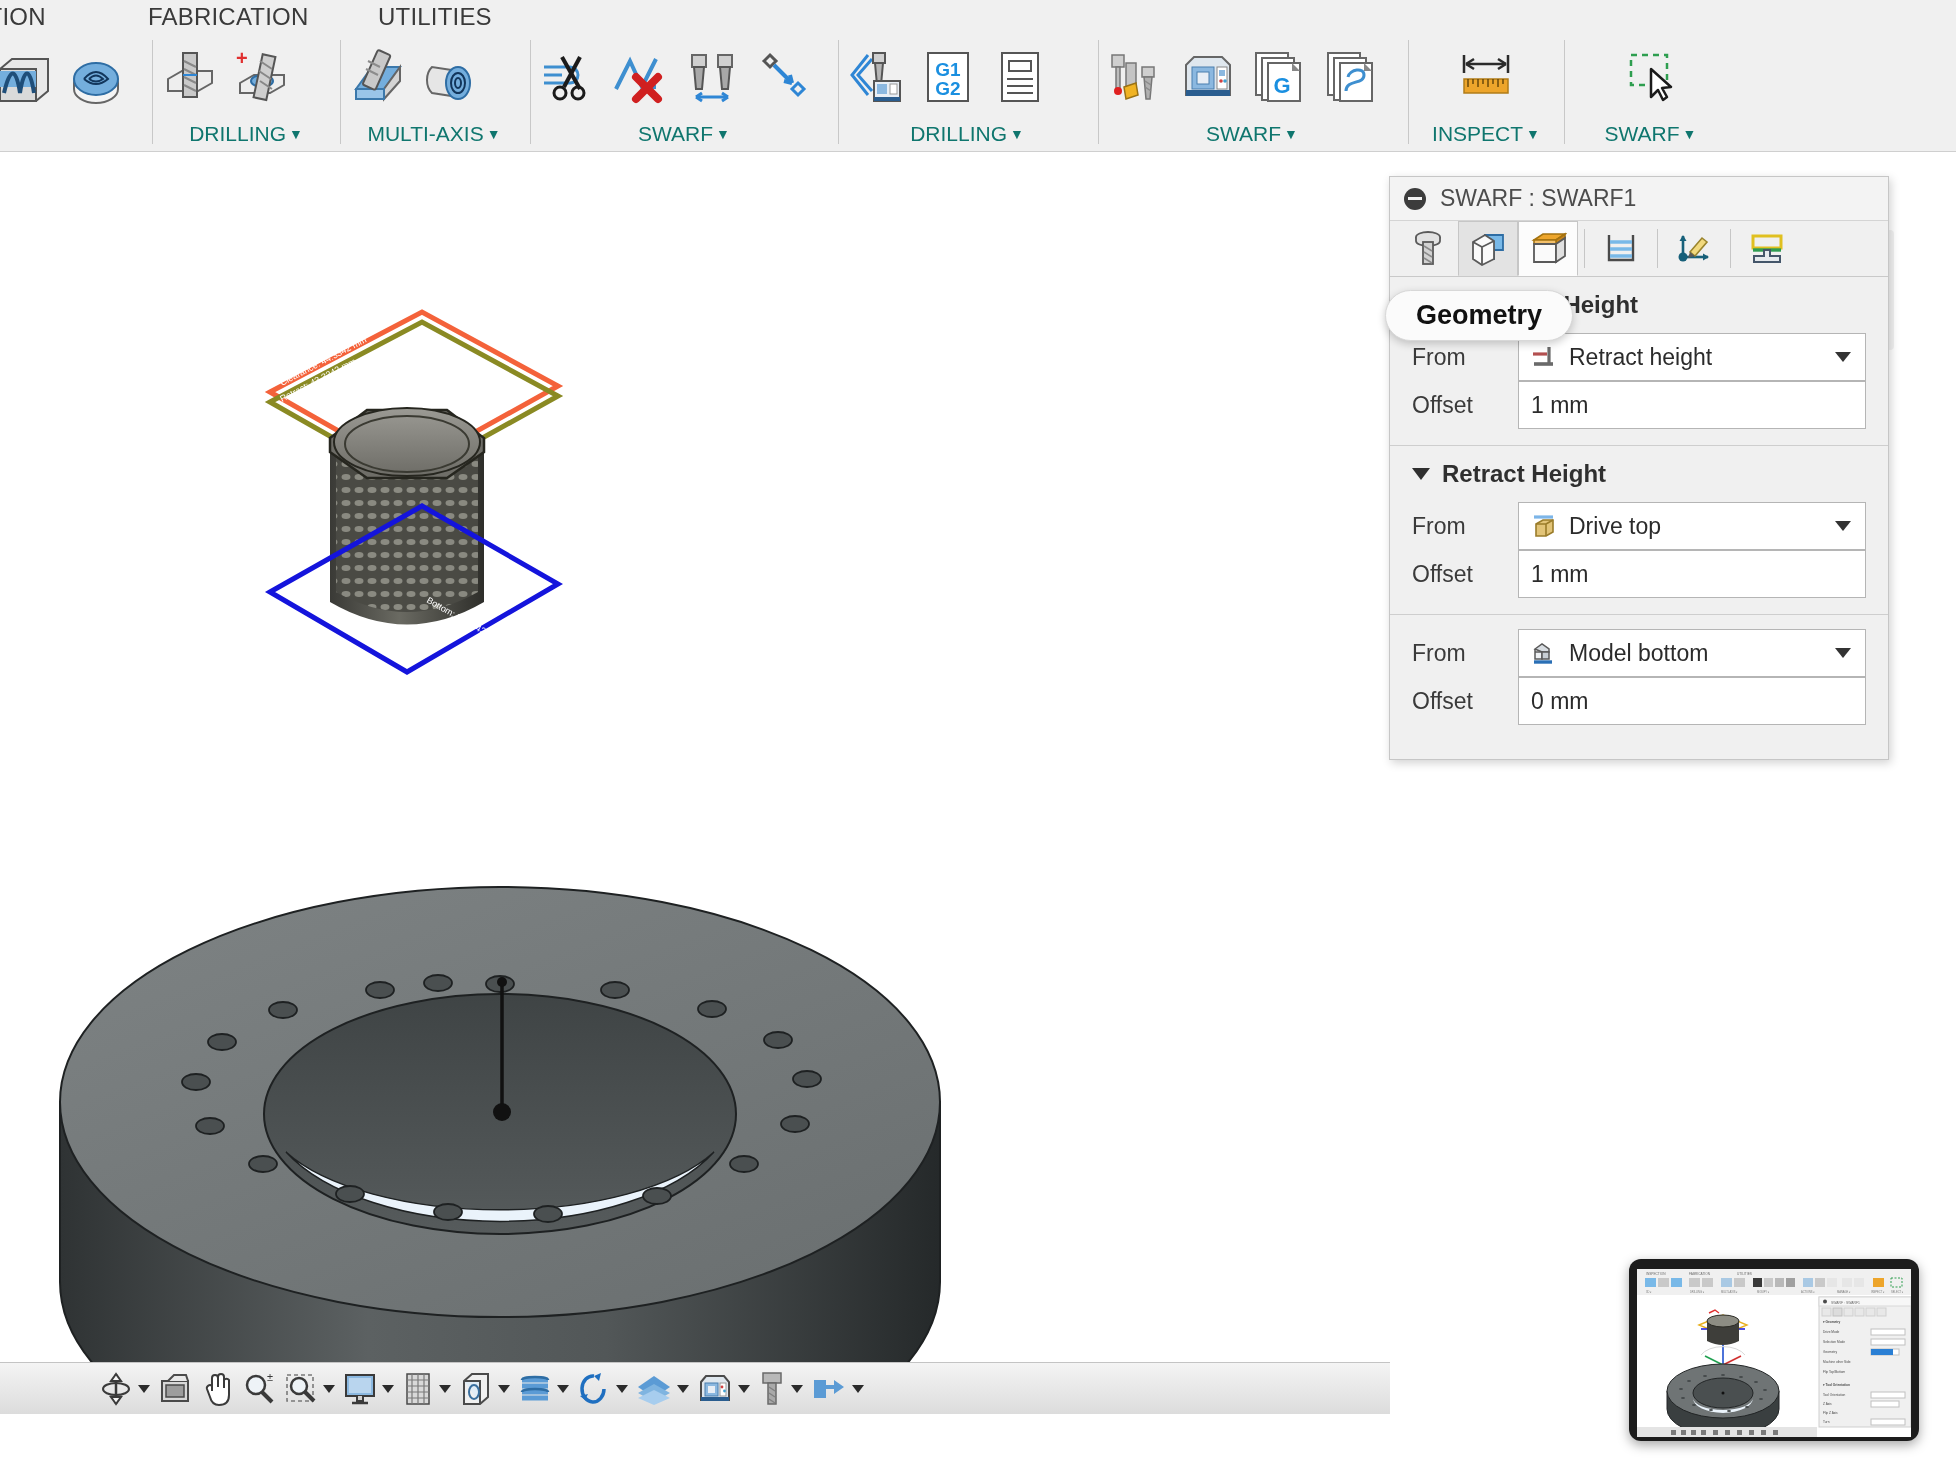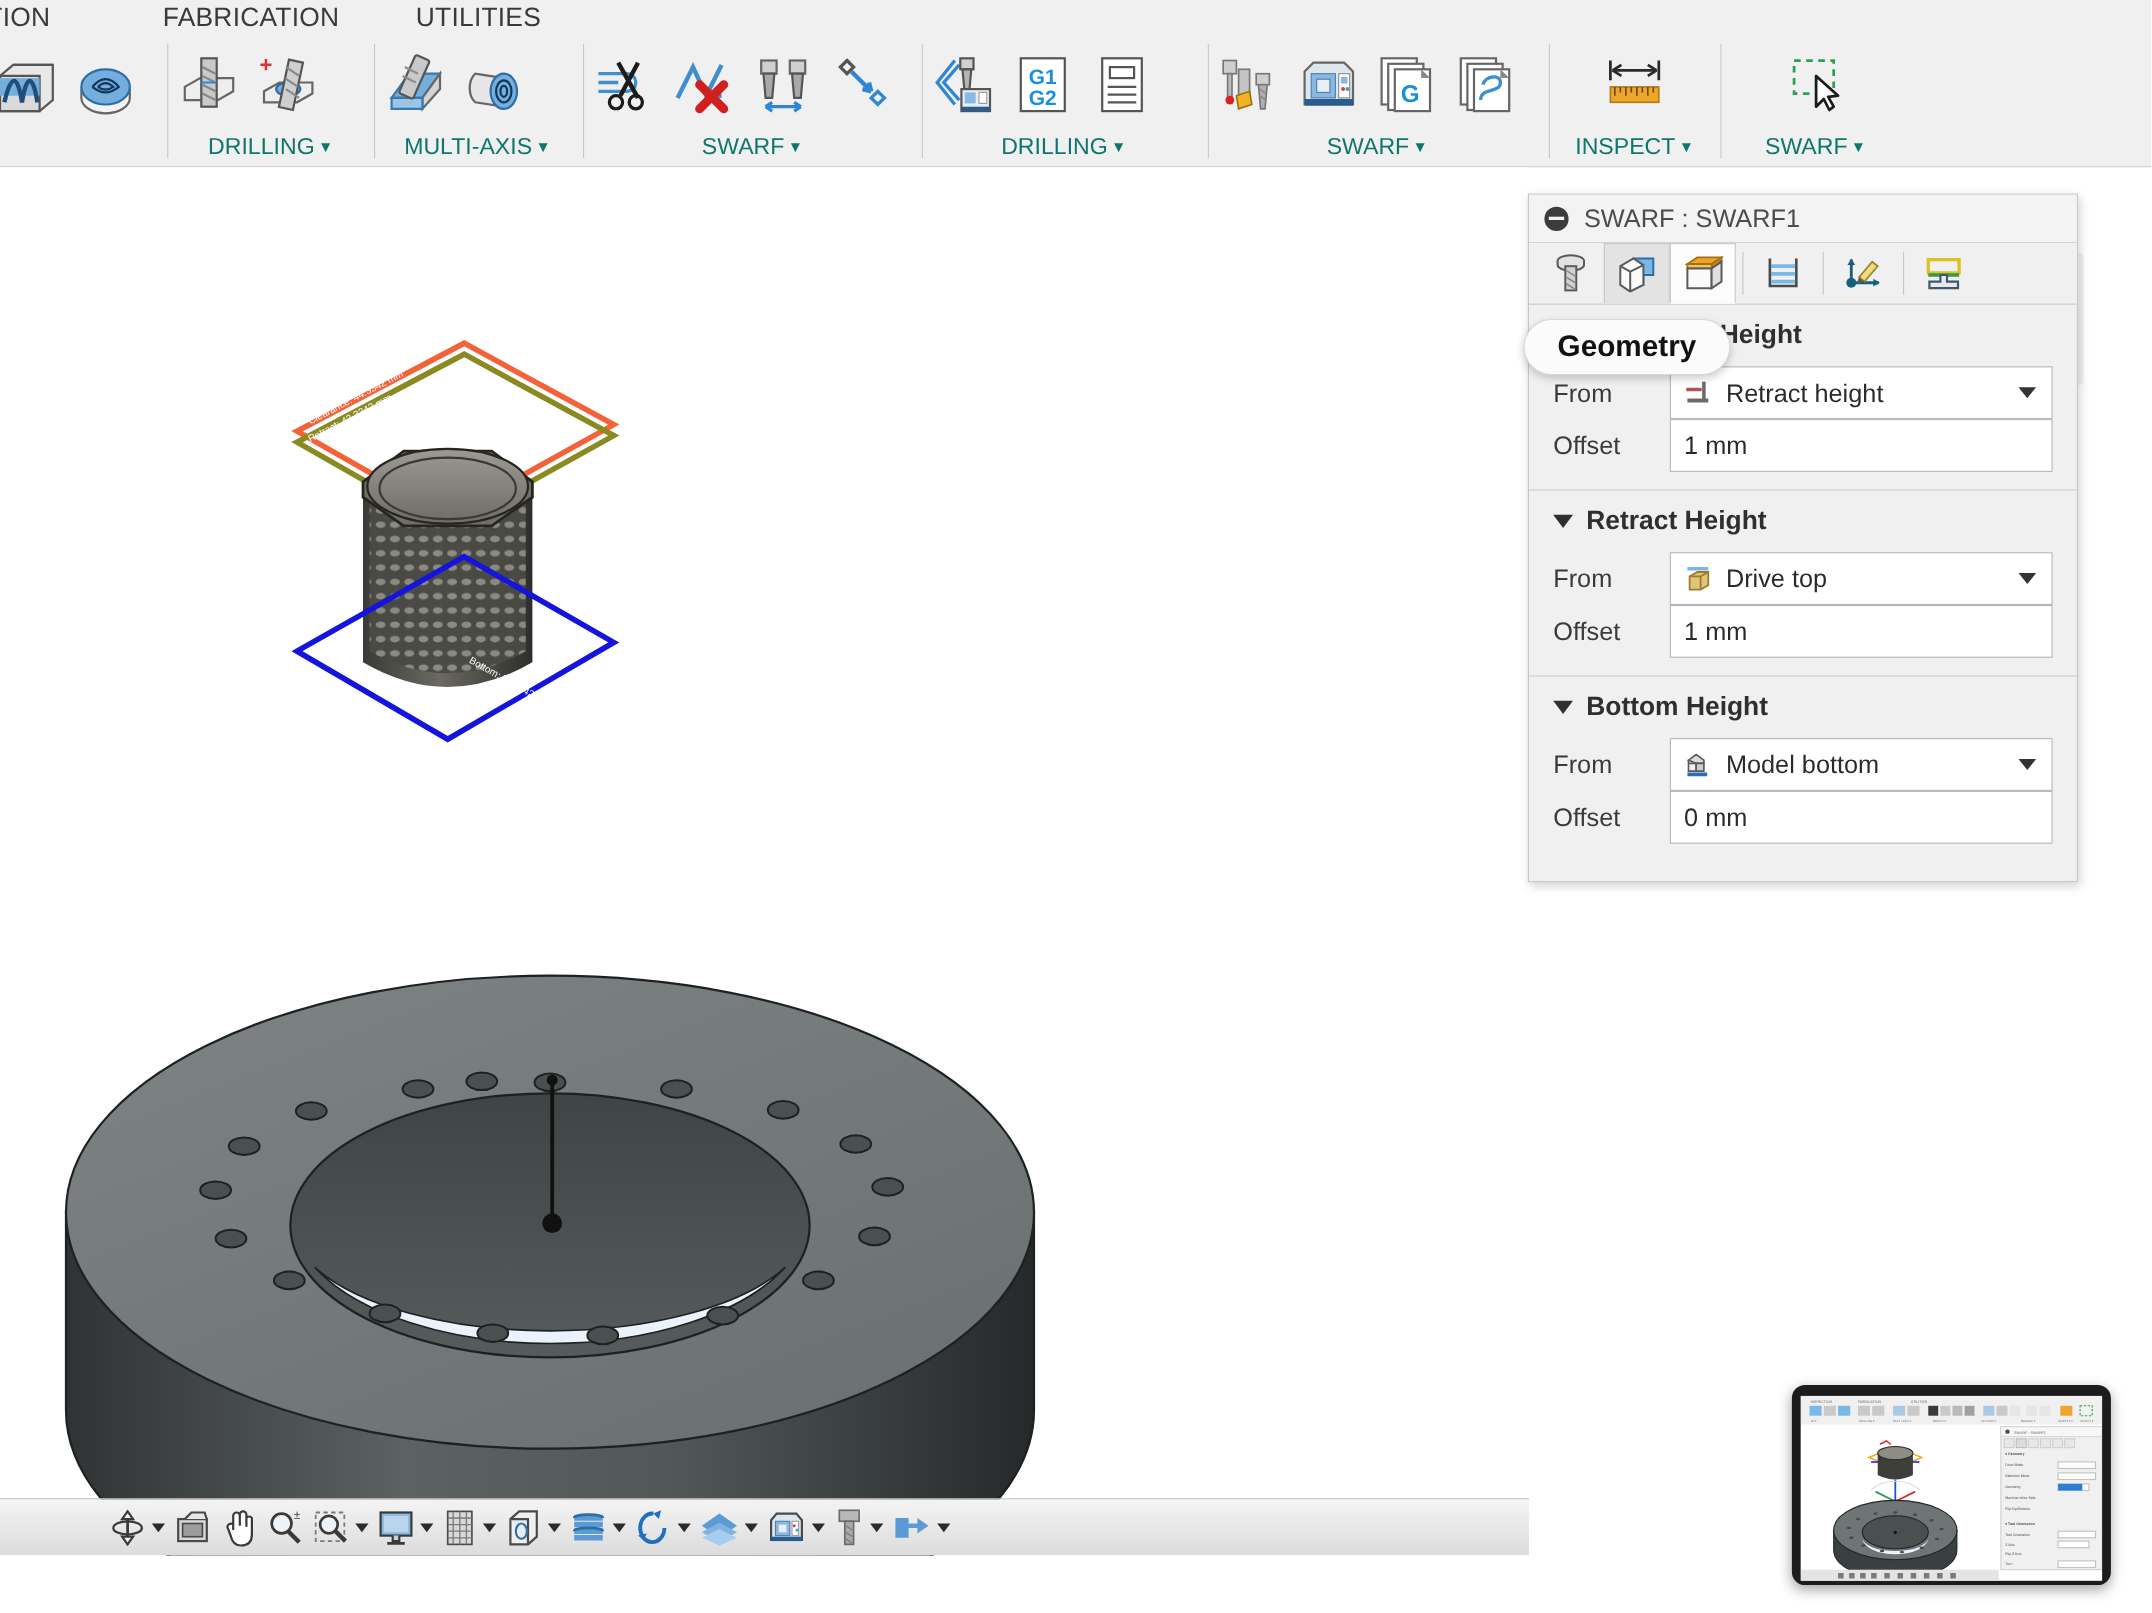--- a/index.html
+++ b/index.html
@@ -737,24 +737,20 @@
             <span class="combo-caret"></span>
           </div>
         </div>
         <div class="row">
           <span class="row-label">Offset</span>
           <div class="field">1 mm</div>
         </div>
       </div>
 
       <div class="section">
-        <div class="section-head">
-          <span class="tri"></span>
-          <span>Bottom Height</span>
-        </div>
         <div class="row">
           <span class="row-label">From</span>
           <div class="combo">
             <svg width="26" height="26" viewBox="0 0 26 26">
               <path d="M4 9 L11 4 L18 9 L18 12 L11 12 Z" fill="#d8dde2" stroke="#5a5a5a" stroke-width="1.5"></path>
               <path d="M4 9 L4 19 L11 19 L11 12 L4 12" fill="#eef1f4" stroke="#5a5a5a" stroke-width="1.5"></path>
               <path d="M11 12 L18 12 L18 19 L11 19 Z" fill="#c8ced4" stroke="#5a5a5a" stroke-width="1.5"></path>
               <path d="M3 22 L21 22" stroke="#2a6fb5" stroke-width="3.4"></path>
             </svg>
             <span class="combo-text">Model bottom</span>

